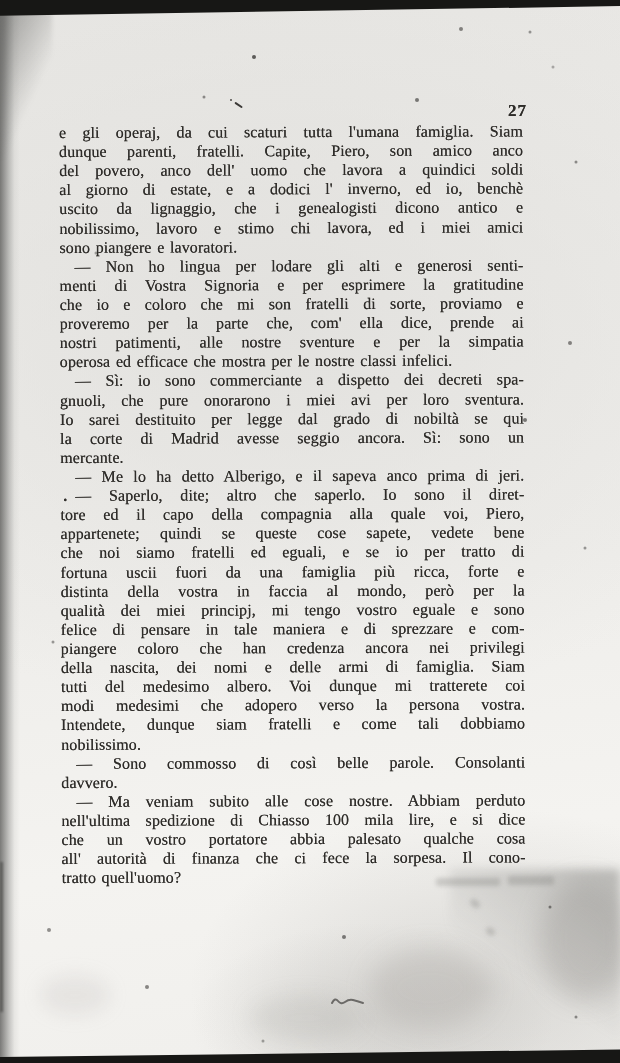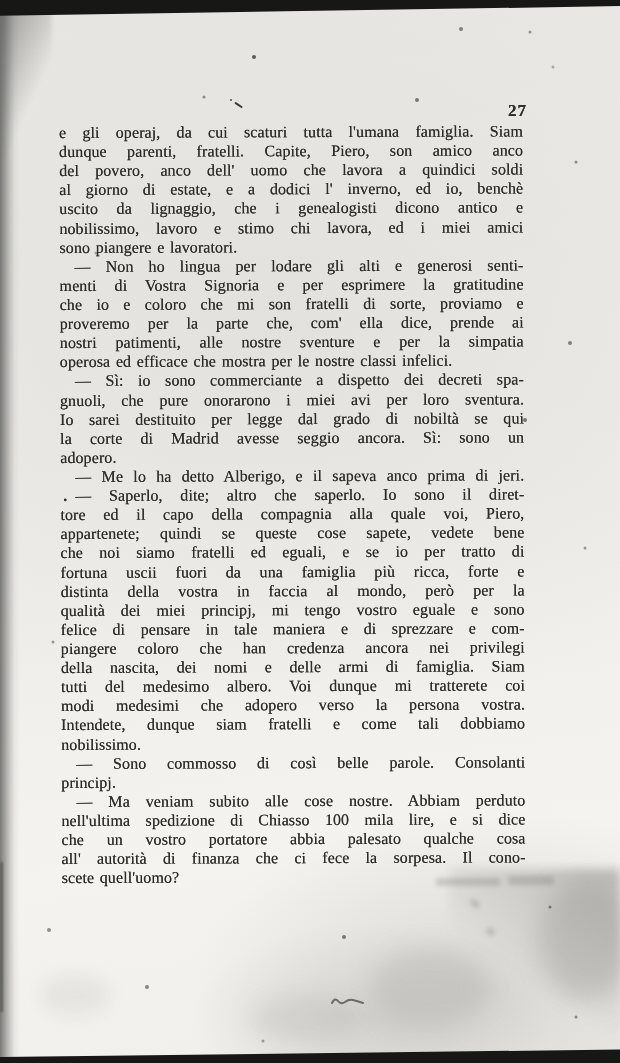--- a/index.html
+++ b/index.html
@@ -152,21 +152,21 @@
         <div class="line"><span>che io e coloro che mi son fratelli di sorte, proviamo e</span></div>
         <div class="line"><span>proveremo per la parte che, com' ella dice, prende ai</span></div>
         <div class="line"><span>nostri patimenti, alle nostre sventure e per la simpatia</span></div>
         <div class="line lastline"><span>operosa ed efficace che mostra per le nostre classi infelici.</span></div>
       </div>
       <div class="para">
         <div class="line indent"><span>— Sì: io sono commerciante a dispetto dei decreti spa-</span></div>
         <div class="line"><span>gnuoli, che pure onorarono i miei avi per loro sventura.</span></div>
         <div class="line"><span>Io sarei destituito per legge dal grado di nobiltà se qui</span></div>
         <div class="line"><span>la corte di Madrid avesse seggio ancora. Sì: sono un</span></div>
-        <div class="line lastline"><span>adopero.</span></div>
+        <div class="line lastline"><span>mercante.</span></div>
       </div>
       <div class="para">
         <div class="line indent"><span>— Me lo ha detto Alberigo, e il sapeva anco prima di jeri.</span></div>
       </div>
       <div class="para">
         <div class="line indent"><span class="mdot">.</span><span>— Saperlo, dite; altro che saperlo. Io sono il diret-</span></div>
         <div class="line"><span>tore ed il capo della compagnia alla quale voi, Piero,</span></div>
         <div class="line"><span>appartenete; quindi se queste cose sapete, vedete bene</span></div>
         <div class="line"><span>che noi siamo fratelli ed eguali, e se io per tratto di</span></div>
         <div class="line"><span>fortuna uscii fuori da una famiglia più ricca, forte e</span></div>
@@ -175,28 +175,28 @@
         <div class="line"><span>felice di pensare in tale maniera e di sprezzare e com-</span></div>
         <div class="line"><span>piangere coloro che han credenza ancora nei privilegi</span></div>
         <div class="line"><span>della nascita, dei nomi e delle armi di famiglia. Siam</span></div>
         <div class="line"><span>tutti del medesimo albero. Voi dunque mi tratterete coi</span></div>
         <div class="line"><span>modi medesimi che adopero verso la persona vostra.</span></div>
         <div class="line"><span>Intendete, dunque siam fratelli e come tali dobbiamo</span></div>
         <div class="line lastline"><span>nobilissimo.</span></div>
       </div>
       <div class="para">
         <div class="line indent"><span>— Sono commosso di così belle parole. Consolanti</span></div>
-        <div class="line lastline"><span>principj.</span></div>
+        <div class="line lastline"><span>davvero.</span></div>
       </div>
       <div class="para">
         <div class="line indent"><span>— Ma veniam subito alle cose nostre. Abbiam perduto</span></div>
         <div class="line"><span>nell'ultima spedizione di Chiasso 100 mila lire, e si dice</span></div>
         <div class="line"><span>che un vostro portatore abbia palesato qualche cosa</span></div>
         <div class="line"><span>all' autorità di finanza che ci fece la sorpesa. Il cono-</span></div>
-        <div class="line lastline"><span>scete quell'uomo?</span></div>
+        <div class="line lastline"><span>tratto quell'uomo?</span></div>
       </div>
     </div>
 
   <div class="ghost g1"></div>
   <div class="ghost g2"></div>
   <div class="ghost g3"></div>
   <div class="ghost g4"></div>
 
   <div class="smudge sm1"></div>
   <div class="smudge sm2"></div>

